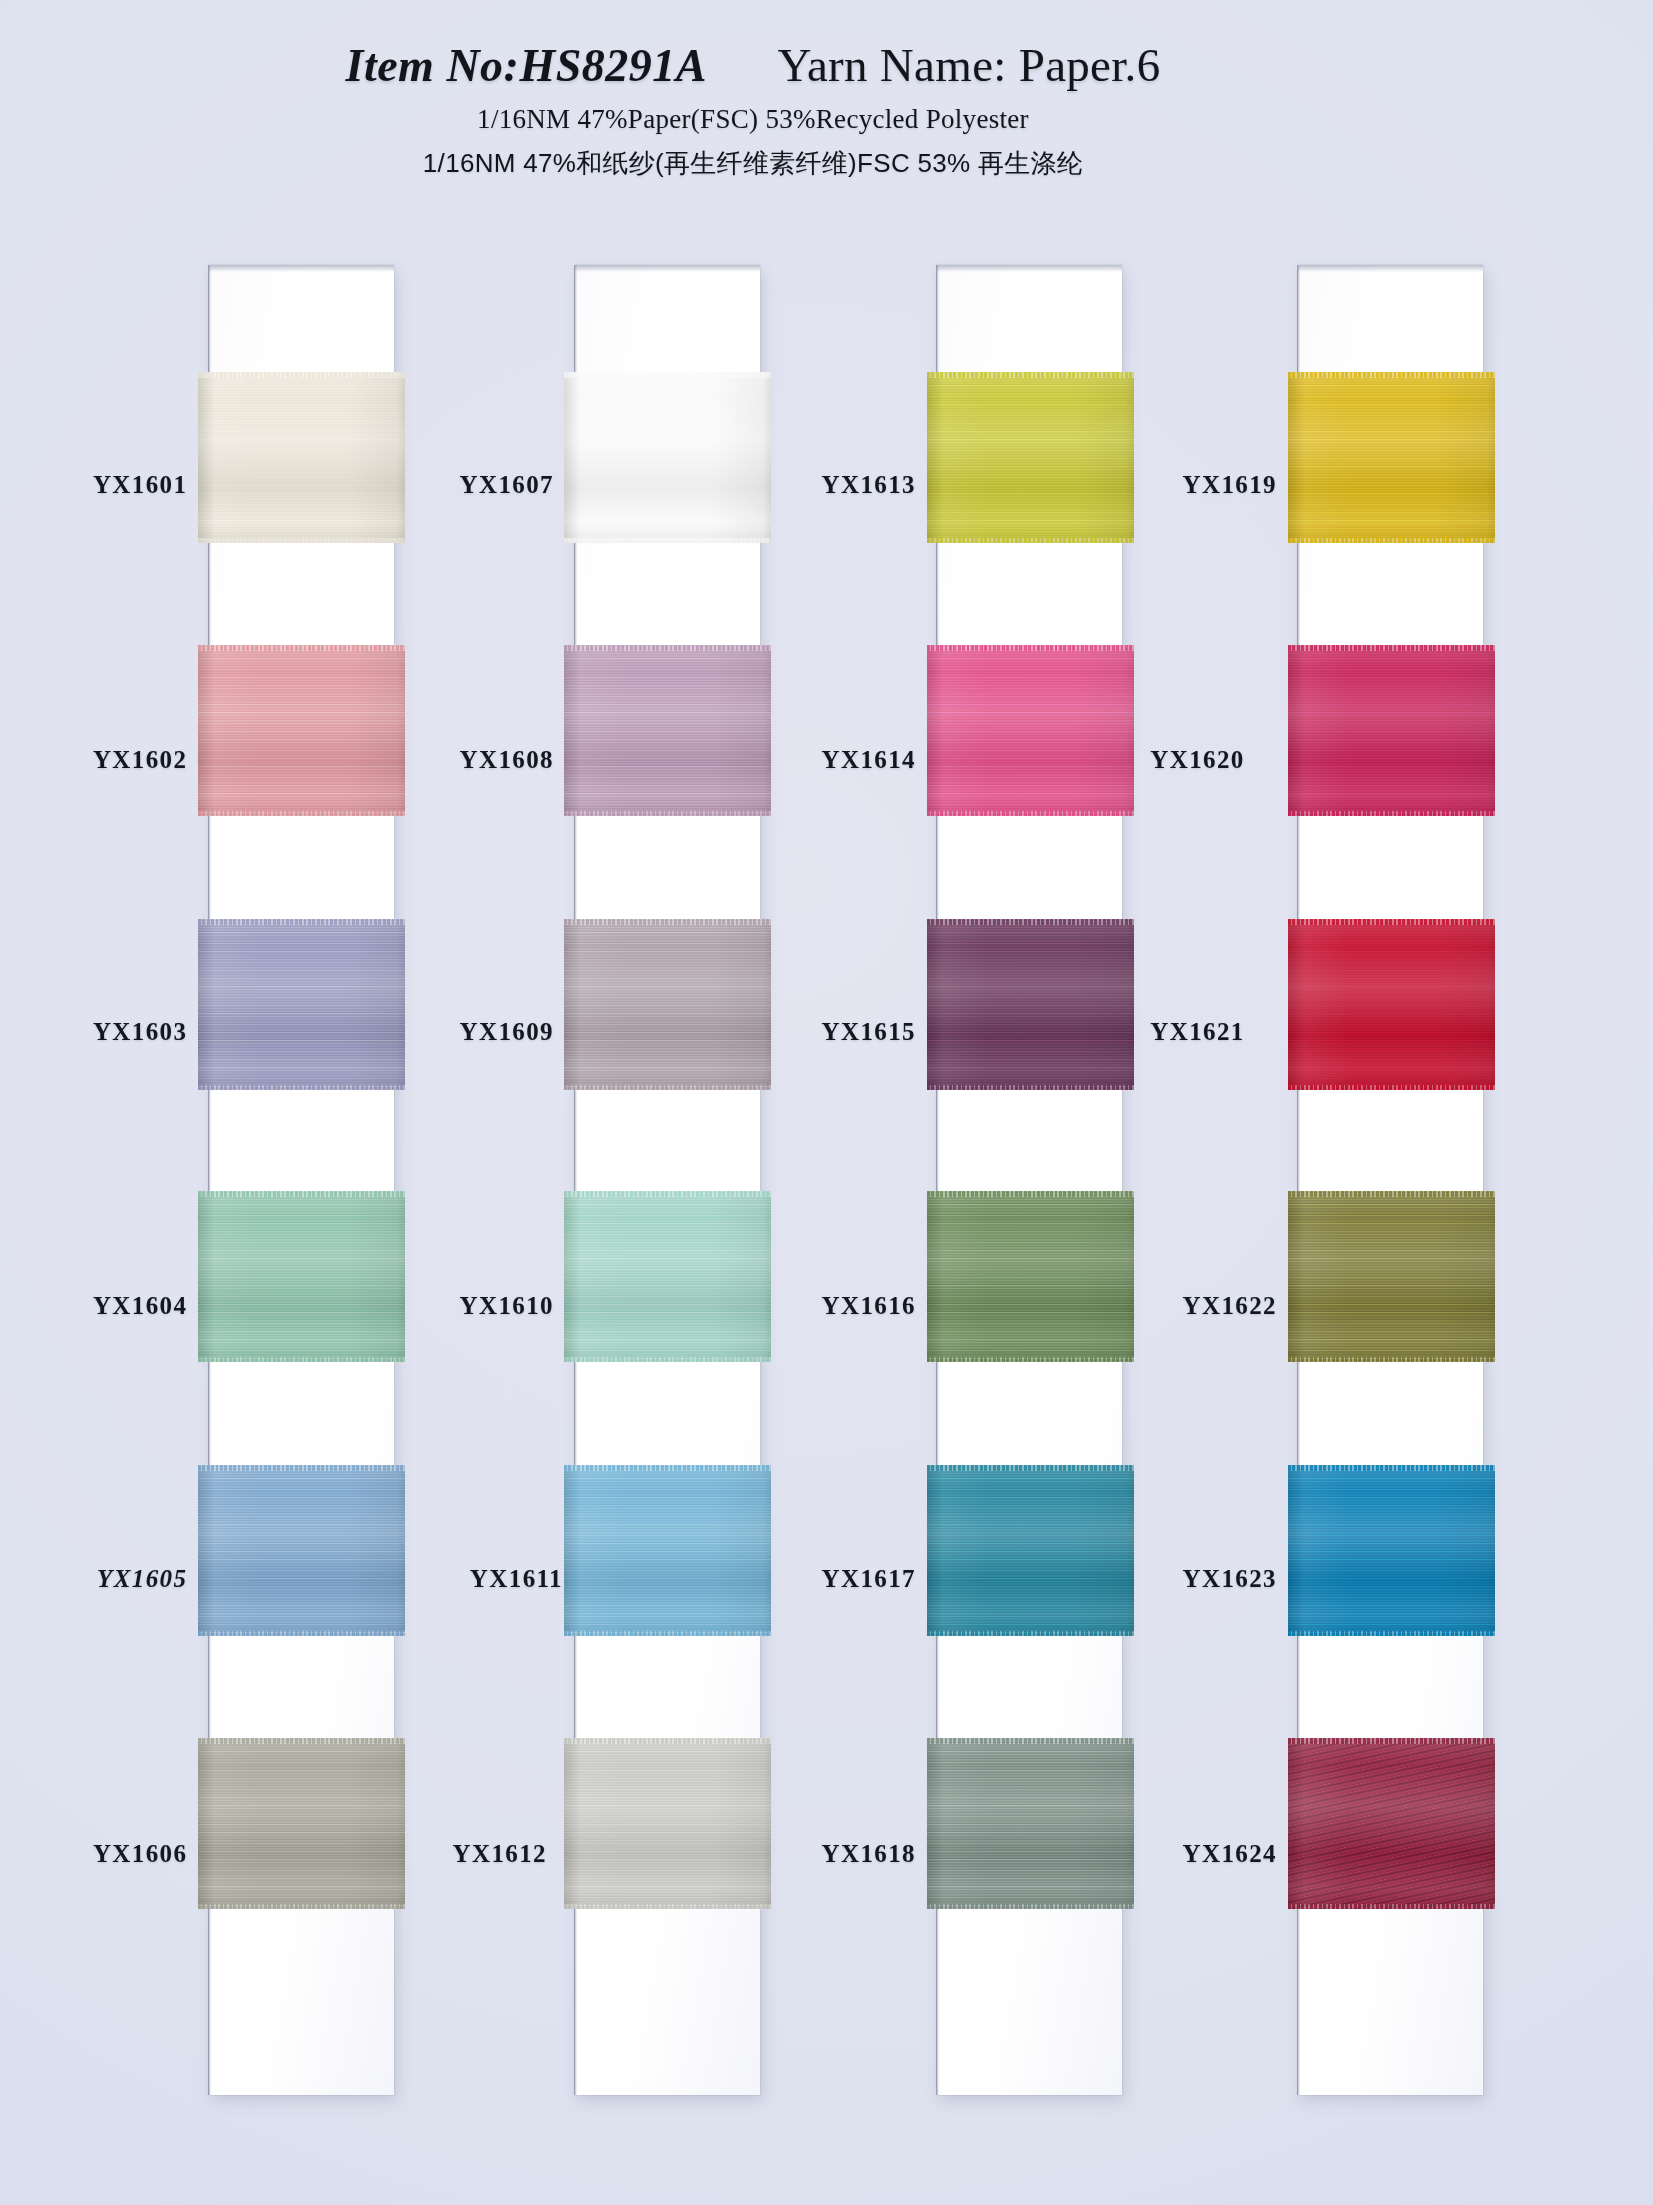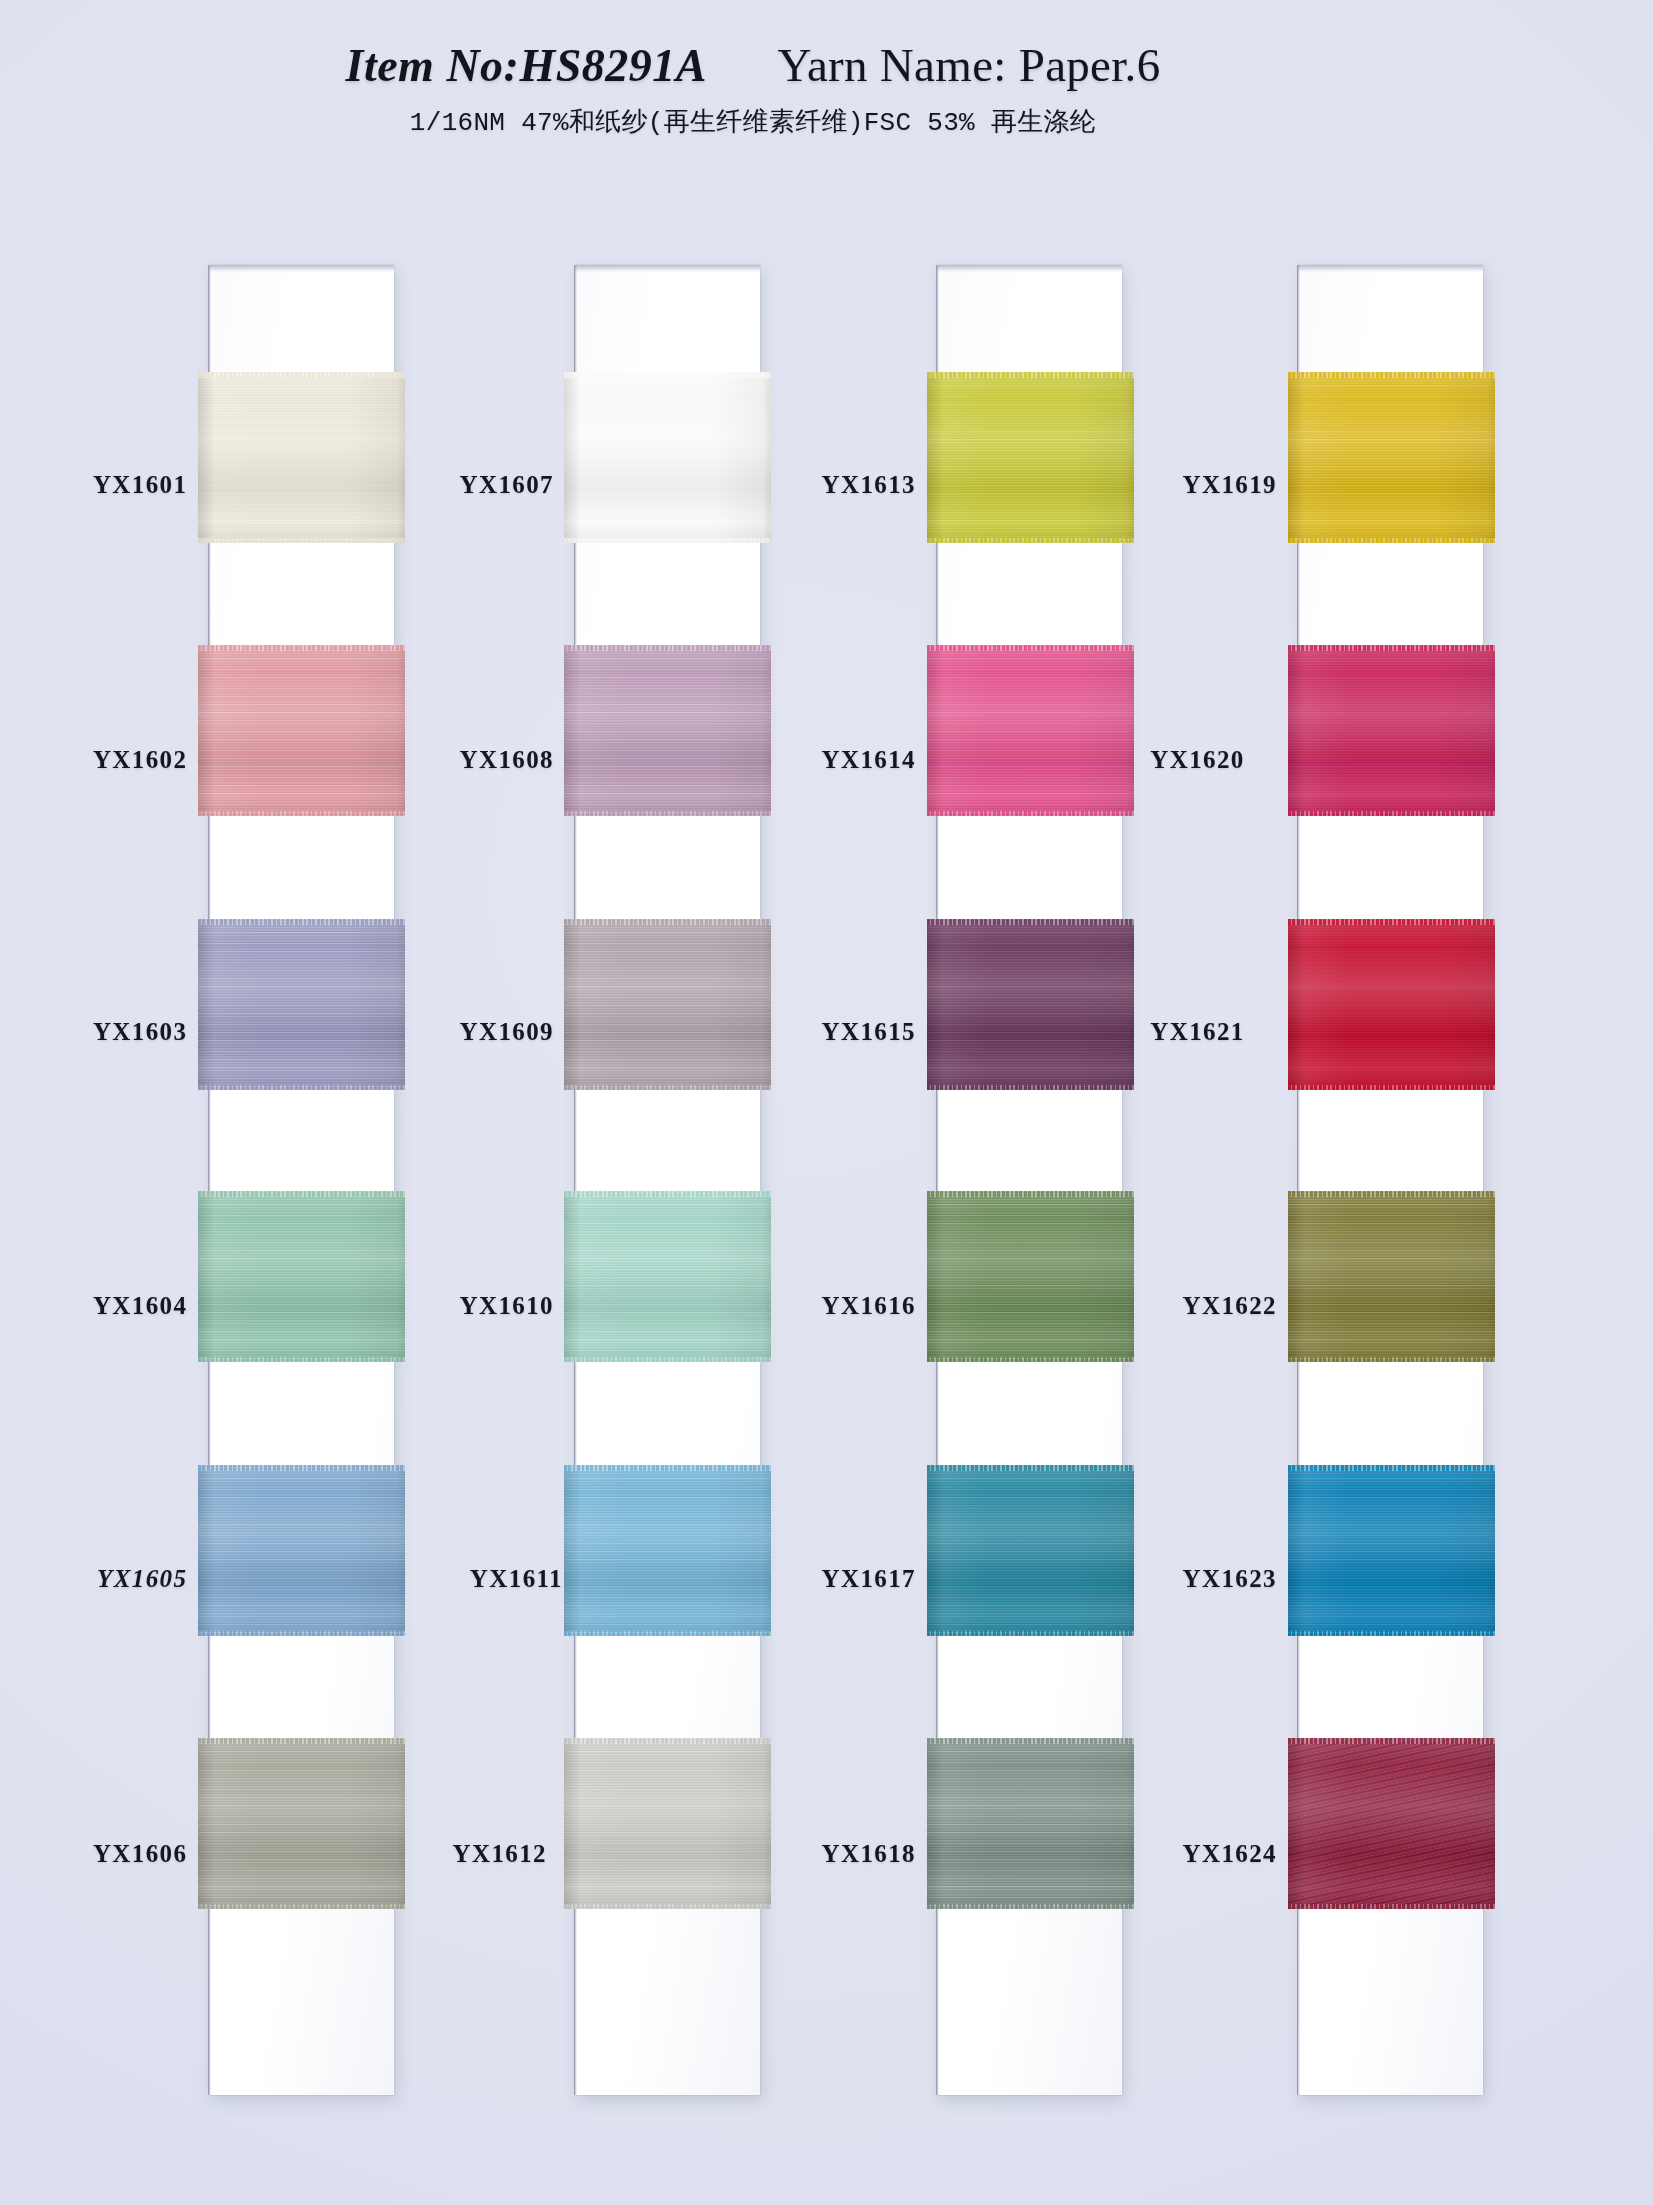--- a/index.html
+++ b/index.html
@@ -61,21 +61,21 @@
     display: block;
     font-family: "Liberation Serif", "DejaVu Serif", serif;
     font-size: 27px;
     font-weight: 400;
     letter-spacing: 0.3px;
     margin-top: 9.8px;
     text-shadow: 0 1.1px 2.2px rgba(120,128,150,0.26);
   }
 
   .spec-line.cn {
-    font-family: Liberation Mono, monospace;
+    font-family: Liberation Sans, sans-serif;
     font-size: 26px;
     margin-top: 11px;
   }
 
   
   .strip {
     position: absolute;
     top: 265px;
     width: 185px;
     height: 1830px;
@@ -205,20 +205,21 @@
 <body>
 
 <div id="page">
 
   <div id="header">
     <div class="title-row">
       <span class="title-italic">Item No:HS8291A</span>
       <span class="title-gap"></span>
       <span class="title-roman">Yarn Name: Paper.6</span>
     </div>
+    <span class="spec-line">1/16NM 47%Paper(FSC) 53%Recycled Polyester</span>
     <span class="spec-line cn">1/16NM 47%和纸纱(再生纤维素纤维)FSC 53% 再生涤纶</span>
   </div>
 
   <div class="strip" id="strip-1"></div>
   <div class="strip" id="strip-2"></div>
   <div class="strip" id="strip-3"></div>
   <div class="strip" id="strip-4"></div>
 
   <div id="swatch-layer">
       <div class="swatch" style="--c: #ece7da; left: 198px; top: 372px;">

